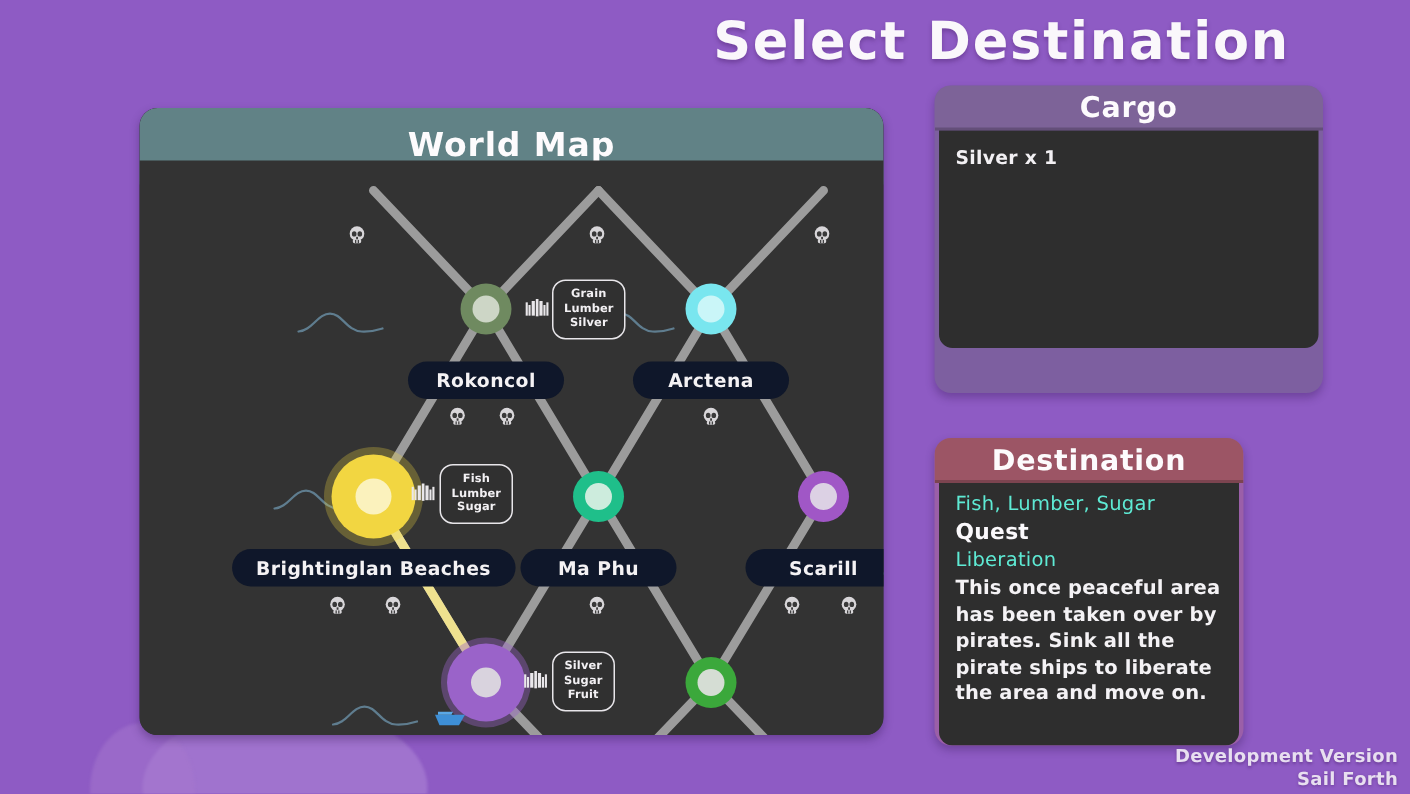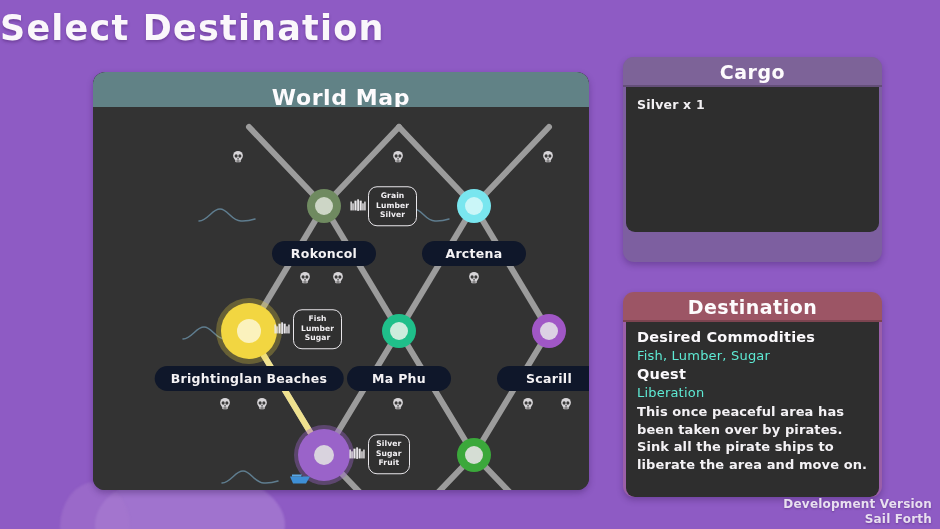--- a/index.html
+++ b/index.html
@@ -19,21 +19,21 @@
     background: rgba(175,135,215,0.55);
     filter: blur(1px);
     pointer-events: none;
   }
   .bg-blob.b1 { left: 95px; top: 470px; width: 190px; height: 110px; }
   .bg-blob.b2 { left: 60px; top: 482px; width: 70px; height: 90px; background: rgba(165,120,205,0.5); }
 
   #title {
     position: absolute;
     left: 0; top: 8px; width: 860px;
-    text-align: left;
+    text-align: right;
     color: #faf7fb;
     font-size: 35px;
     letter-spacing: 1.2px;
     font-weight: 600;
     text-shadow: 0 2px 3px rgba(60,20,90,0.35);
   }
 
   
   #map-panel {
     position: absolute;
@@ -161,21 +161,21 @@
     background: #2e2e2e;
   }
   .cargo-item {
     font-size: 12.5px;
     font-weight: 600;
     line-height: 18px;
     letter-spacing: 0.2px;
     color: #f2f0f3;
   }
 
-  #dest-panel { left: 623px; top: 292px; width: 259px; height: 205px; background: #9b5fa8; }
+  #dest-panel { left: 623px; top: 292px; width: 206px; height: 205px; background: #9b5fa8; }
   #dest-panel .panel-header { background: #9c5565; }
   #dest-body {
     height: 175px;
     padding: 6px 10px 0 11px;
     margin: 0 3px 4px;
     border-radius: 0 0 9px 9px;
     background: #2e2e2e;
   }
   .dest-h {
     font-size: 14.5px;
@@ -439,21 +439,20 @@
 <div class="panel" id="cargo-panel">
   <div class="panel-header">Cargo</div>
   <div class="panel-body" id="cargo-body">
       <div class="cargo-item">Silver x 1</div>
     </div>
 </div>
 
 <div class="panel" id="dest-panel">
   <div class="panel-header">Destination</div>
   <div class="panel-body" id="dest-body">
-    <div class="dest-h">Desired Commodities</div>
     <div class="dest-v">Fish, Lumber, Sugar</div>
     <div class="dest-h">Quest</div>
     <div class="dest-v">Liberation</div>
     <div class="dest-desc">This once peaceful area has been taken over by pirates. Sink all the pirate ships to liberate the area and move on.</div>
   </div>
 </div>
 
 <div id="watermark">
   <div>Development Version</div>
   <div>Sail Forth</div>

